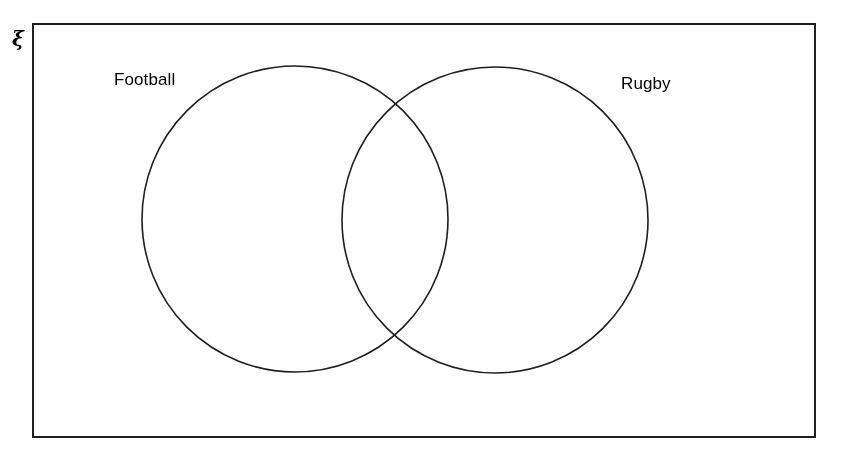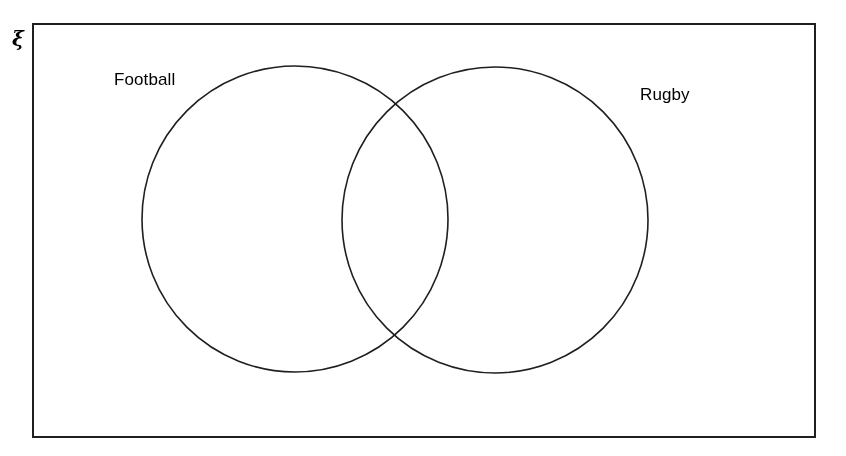--- a/index.html
+++ b/index.html
@@ -68,22 +68,21 @@
     letter-spacing: 0.1px;
     white-space: nowrap;
     user-select: none;
   }
   .label-left {
     left: 114px;
     top: 70px;
   }
   .label-right {
     left: 621px;
-    top: 85px;
-    margin-left: 19px;
+    top: 74px;
   }
   
   .region {
     position: absolute;
     background: transparent;
   }
   .region-football-only { left: 150px; top: 170px; width: 180px; height: 120px; }
   .region-rugby-only    { left: 470px; top: 170px; width: 180px; height: 120px; }
   .region-intersection  { left: 360px; top: 170px; width:  70px; height: 110px; }
   .region-outside       { left: 100px; top: 390px; width: 600px; height: 40px; }

